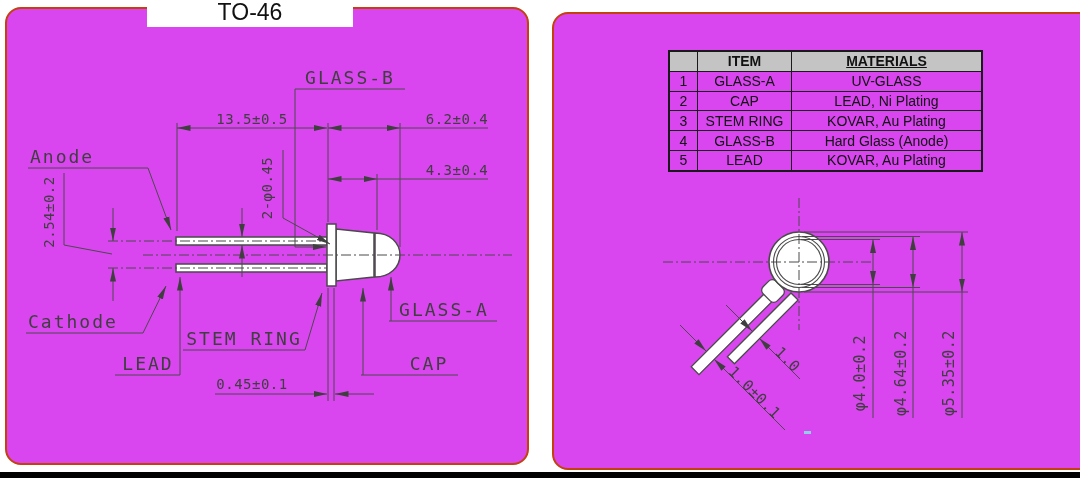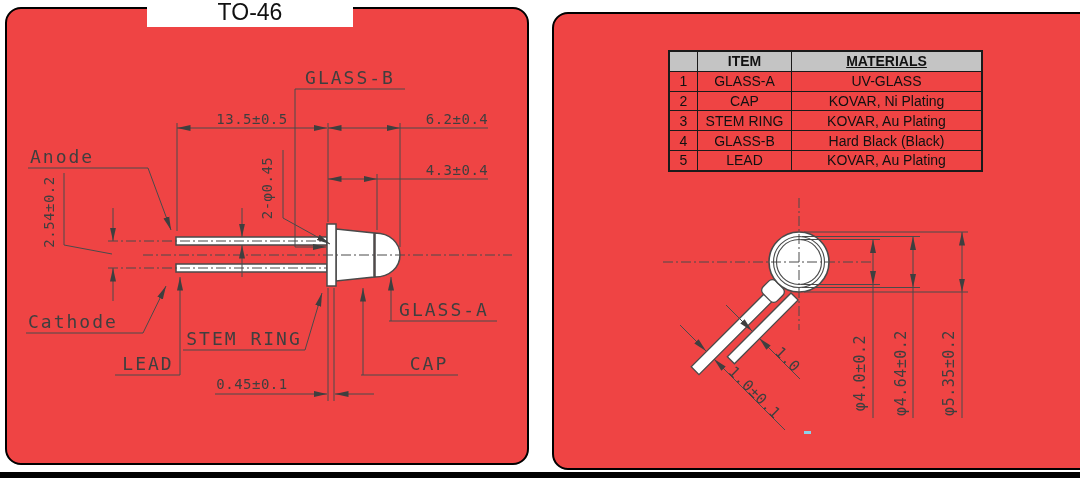--- a/index.html
+++ b/index.html
@@ -1,21 +1,21 @@
 <!DOCTYPE html>
 <html><head>
 <meta charset="utf-8">
 <style>
   html,body{margin:0;padding:0;}
   body{
     width:1080px;height:478px;position:relative;background:#ffffff;
     font-family:"Liberation Sans",sans-serif;overflow:hidden;
   }
   .panel{
-    position:absolute;background:#ef4444;border:2px solid #000000;
+    position:absolute;background:#d946ef;border:2px solid #c2410c;
     border-radius:16px;box-sizing:border-box;
   }
   #panel-left{left:5px;top:7px;width:524px;height:458px;}
   #panel-right{left:552px;top:12px;width:555px;height:458px;}
   #bottom-bar{position:absolute;left:0;top:472px;width:1080px;height:6px;background:#000;}
   #drawing-title{
     position:absolute;left:140px;top:-12px;width:206px;height:30px;line-height:30px;
     text-align:center;background:#ffffff;font-size:23px;color:#111;z-index:3;
   }
   svg.draw{position:absolute;left:-2px;top:-2px;z-index:1;}
@@ -137,31 +137,31 @@
       <td class="c-mat">MATERIALS</td>
     </tr>
     <tr>
       <td>1</td>
       <td>GLASS-A</td>
       <td>UV-GLASS</td>
     </tr>
     <tr>
       <td>2</td>
       <td>CAP</td>
-      <td>KOVAR, Ni Plating</td>
+      <td>LEAD, Ni Plating</td>
     </tr>
     <tr>
       <td>3</td>
       <td>STEM RING</td>
       <td>KOVAR, Au Plating</td>
     </tr>
     <tr>
       <td>4</td>
       <td>GLASS-B</td>
-      <td>Hard Black (Black)</td>
+      <td>Hard Glass (Anode)</td>
     </tr>
     <tr>
       <td>5</td>
       <td>LEAD</td>
       <td>KOVAR, Au Plating</td>
     </tr>
   </tbody>
     </table>
 
   <svg class="draw" width="525" height="458" viewBox="552 7 525 458">

